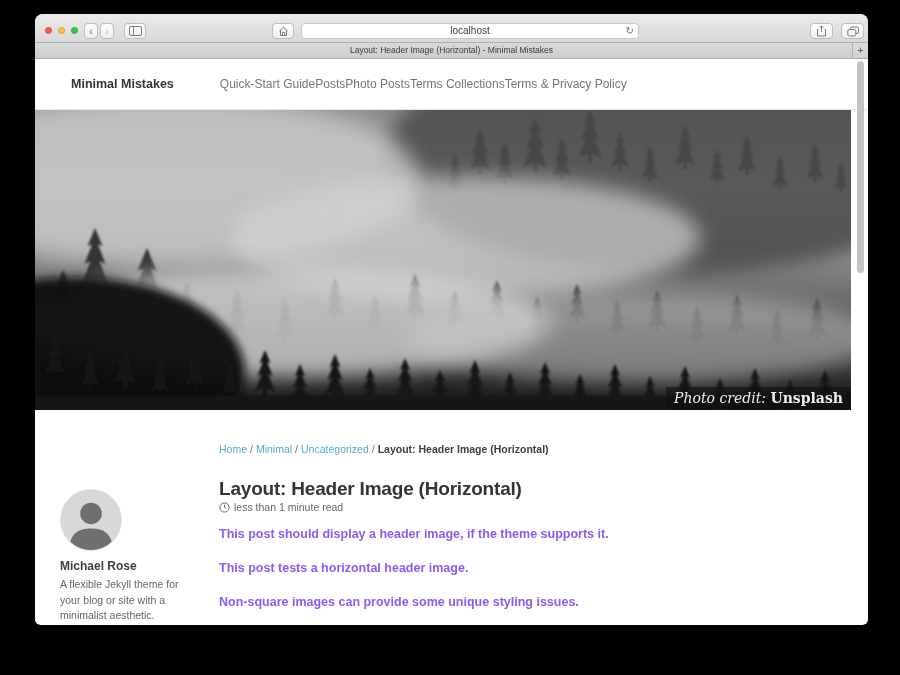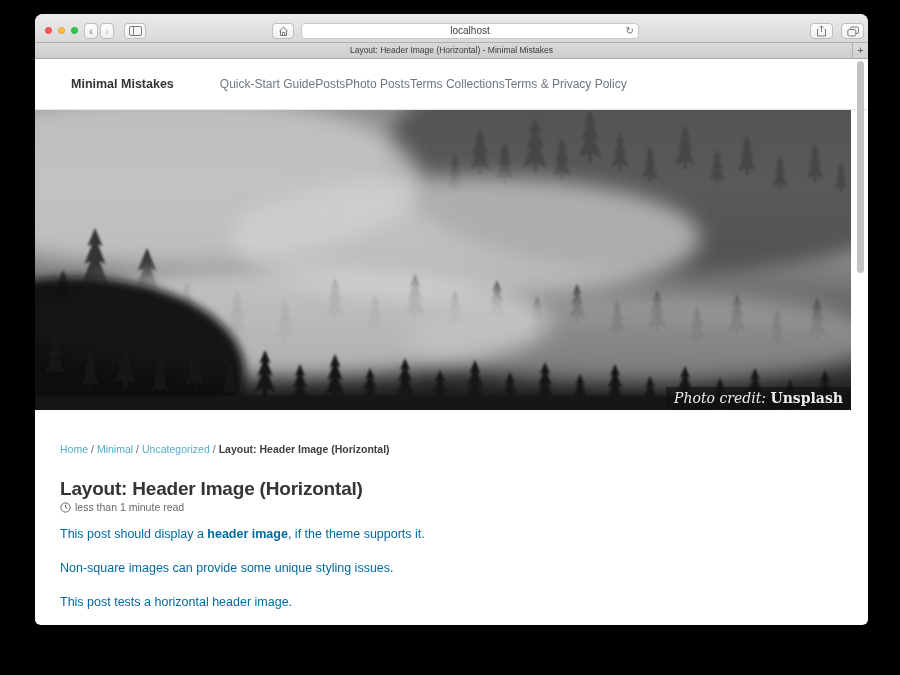--- a/index.html
+++ b/index.html
@@ -119,21 +119,21 @@
   .breadcrumb .current { font-weight: bold; color: #3d4144; }
   .post-title {
     margin-top: 22px; font-size: 19px; font-weight: bold;
     letter-spacing: -0.2px; color: #343434; line-height: 24px;
   }
   .post-meta {
     display: flex; align-items: center; gap: 4px;
     font-size: 10.5px; color: #646769;
   }
   .post-meta svg { display: block; }
-  .article-col p { margin-top: 18px; font-size: 12.5px; line-height: 16px; color: #0369a1; }
+  .article-col p { margin-top: 18px; font-size: 12.5px; line-height: 16px; color: #8b5cf6; font-weight: bold; }
   .article-col p.first { margin-top: 13px; }
 </style>
 </head>
 <body>
 
 <div class="window">
 
   <div class="toolbar">
     <div class="traffic">
       <span class="dot red"></span>
@@ -297,36 +297,47 @@
           <rect x="0" y="286" width="816" height="14"></rect>
         </g>
       </svg>
       <div class="hero-caption">
         <span>Photo credit: </span><strong>Unsplash</strong>
       </div>
     </div>
 
     <div class="page-wrap">
 
+      <aside class="sidebar-col">
+        <div class="avatar">
+          <svg viewBox="0 0 64 64">
+            <rect width="64" height="64" fill="#d8d8d8"></rect>
+            <circle cx="32" cy="25" r="11.5" fill="#6f6f6f"></circle>
+            <path d="M9,64 C9,46 19,41 32,41 C45,41 55,46 55,64 Z" fill="#6f6f6f"></path>
+          </svg>
+        </div>
+        <div class="author-name">Michael Rose</div>
+        <div class="author-bio">A flexible Jekyll theme for your blog or site with a minimalist aesthetic.</div>
+      </aside>
 
       <article class="article-col">
         <nav class="breadcrumb">
           <a>Home</a><span class="sep">/</span><a>Minimal</a><span class="sep">/</span><a>Uncategorized</a><span class="sep">/</span><span class="current">Layout: Header Image (Horizontal)</span>
         </nav>
 
         <h1 class="post-title">Layout: Header Image (Horizontal)</h1>
 
         <div class="post-meta">
           <svg width="11" height="11" viewBox="0 0 11 11">
             <circle cx="5.5" cy="5.5" r="4.6" fill="none" stroke="#646769" stroke-width="1"></circle>
             <path d="M5.5 2.8 V5.5 L7.4 6.6" fill="none" stroke="#646769" stroke-width="1"></path>
           </svg>
           <span>less than 1 minute read</span>
         </div>
 
         <p class="first"><span>This post should display a </span><strong>header image</strong><span>, if the theme supports it.</span></p>
+        <p>This post tests a horizontal header image.</p>
         <p>Non-square images can provide some unique styling issues.</p>
-        <p>This post tests a horizontal header image.</p>
       </article>
 
     </div>
   </div>
 </div>
 
 </body></html>

